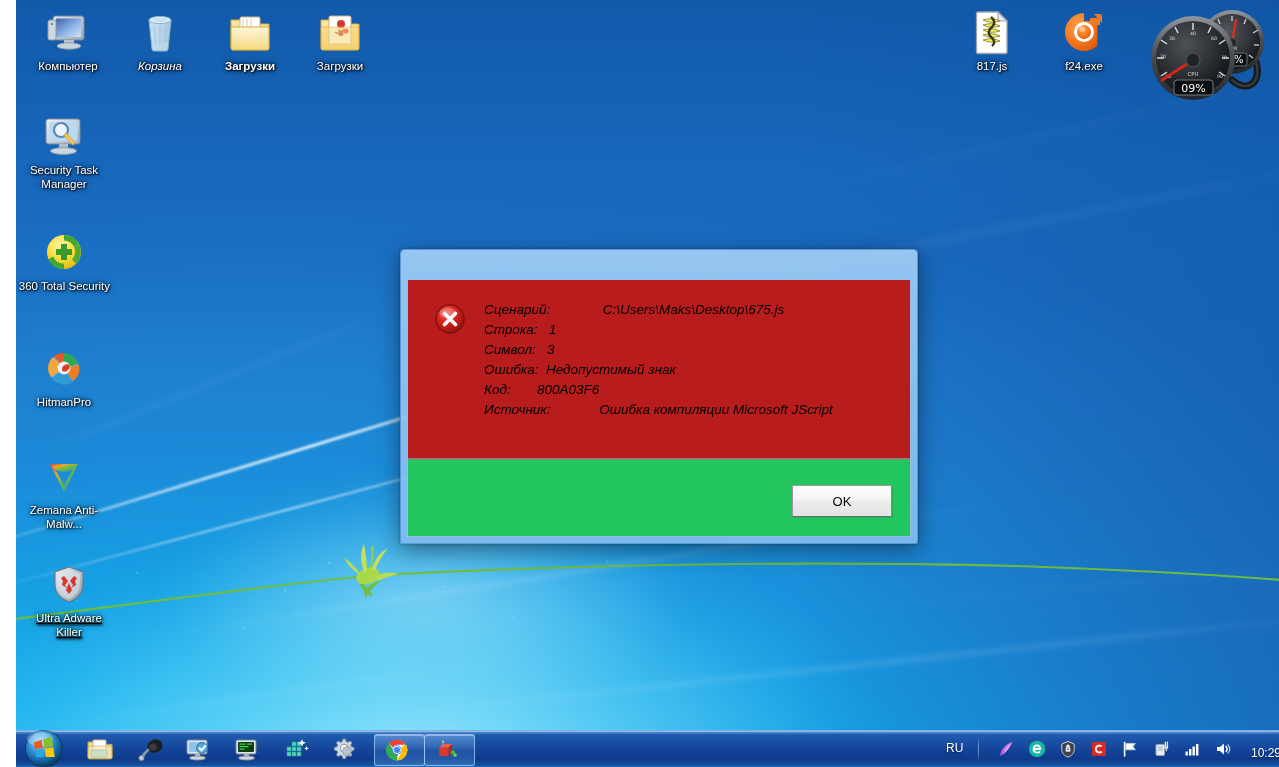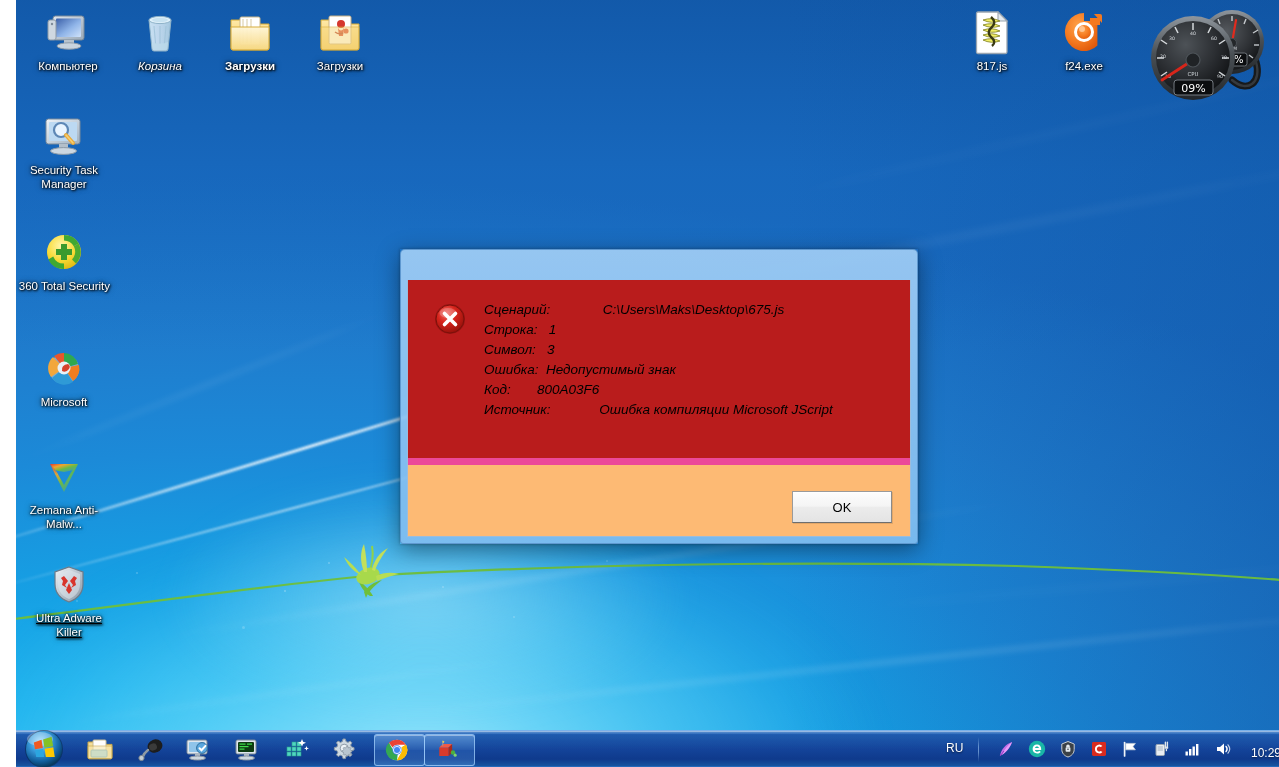--- a/index.html
+++ b/index.html
@@ -171,22 +171,22 @@
   .err-lines {
     position: absolute; left: 76px; top: 20px; right: 10px;
     font-size: 13.5px; color: #000;
     line-height: 20px;
     white-space: pre;
     font-family: "Liberation Sans", sans-serif;
   }
   .err-lines .row { display: block; white-space: pre; }
   .dlg-footer {
     position: absolute; left: 0; right: 0; top: 178px; bottom: 0;
-    background: #fdba74;
-    border-top: 7px solid #ec4899;
+    background: #22c55e;
+    border-top: 1px solid #ec4899;
   }
   .ok-btn {
     position: absolute; right: 18px; top: 26px;
     width: 98px; height: 30px;
     background: linear-gradient(180deg, #fdfdfd 0%, #f4f4f4 48%, #ececec 49%, #e4e4e4 100%);
     border: 1px solid #9a9a9a;
     border-bottom-color: #6e6e6e;
     border-right-color: #8a8a8a;
     box-shadow: inset 0 1px 0 #ffffff, 1px 1px 0 rgba(0,0,0,.10);
     font-size: 13px; color: #000;
@@ -411,21 +411,21 @@
         <div class="glyph"><svg viewBox="0 0 48 48">
             <circle cx="24" cy="25" r="15" fill="#cfd9e2" opacity=".5"></circle>
             <path d="M24 24 L24 9 A15 15 0 0 1 38 20 Z" fill="#2fa84f"></path>
             <path d="M24 24 L39 21 A15 15 0 0 1 33 37 Z" fill="#f07d1f"></path>
             <path d="M24 24 L33 38 A15 15 0 0 1 12 34 Z" fill="#2f9ad6"></path>
             <path d="M24 24 L11 33 A15 15 0 0 1 13 13 Z" fill="#f2a73c"></path>
             <path d="M24 24 L14 12 A15 15 0 0 1 24 9 Z" fill="#e8562b"></path>
             <circle cx="24" cy="24" r="6.5" fill="#e9f1f7"></circle>
             <path d="M28 20 q-7 1-6 7 q4 2 7-2 q2-3-1-5z" fill="#d6422b"></path>
           </svg></div>
-        <div class="label">Microsoft</div>
+        <div class="label">HitmanPro</div>
       </div>
       <div class="icon" style="left: 2px; top: 452px;">
         <div class="glyph"><svg viewBox="0 0 48 48">
             <defs>
               <linearGradient id="z1" x1="0" y1="0" x2="1" y2="1">
                 <stop offset="0" stop-color="#e0342e"></stop>
                 <stop offset="28%" stop-color="#f0a62c"></stop>
                 <stop offset="55%" stop-color="#69bb45"></stop>
                 <stop offset="100%" stop-color="#2f8fd6"></stop>
               </linearGradient>

